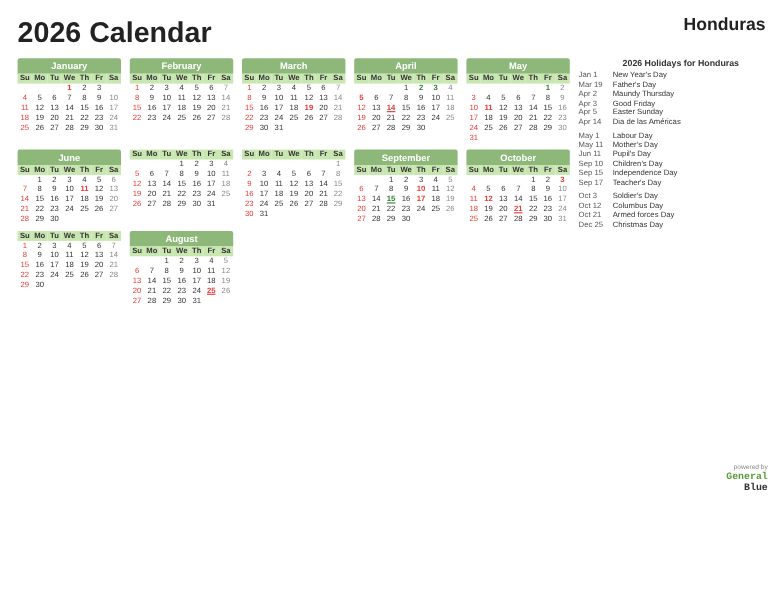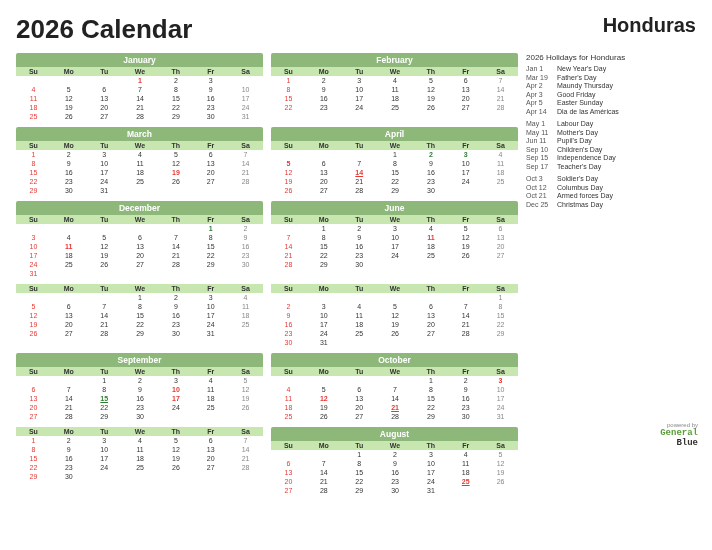--- a/index.html
+++ b/index.html
@@ -21,32 +21,32 @@
       justify-content: space-between;
       align-items: flex-start;
       margin-bottom: 8px;
     }
     .main-title {
       font-size: 26px;
       font-weight: bold;
       color: #222;
     }
     .country-title {
-      font-size: 20px;
+      font-size: 16px;
       font-weight: bold;
       color: #222;
       text-align: left;
     }
     .calendars-and-holidays {
       display: flex;
       gap: 8px;
     }
     .calendars-grid {
       display: grid;
-      grid-template-columns: repeat(2, 1fr);
+      grid-template-columns: repeat(5, 1fr);
       grid-template-rows: repeat(4, auto);
       gap: 6px 8px;
       flex: 1;
     }
     .month-block {
       min-width: 0;
     }
     .month-header {
       background: #8db87a;
       color: #fff;
@@ -80,23 +80,24 @@
     .month-table td.holiday { color: #e53935; font-weight: bold; }
     .month-table td.holiday-green { color: #2e7d32; font-weight: bold; }
     .month-table td.underline { text-decoration: underline; }
     .holidays-panel {
       width: 170px;
       flex-shrink: 0;
       font-size: 7px;
     }
     .holidays-title {
       font-size: 8px;
-      font-weight: normal;
+      font-weight: bold;
       color: #333;
       margin-bottom: 3px;
+      margin-left: 40px;
     }
     .holiday-item {
       display: flex;
       gap: 3px;
       margin-bottom: 1.5px;
     }
     .holiday-date {
       color: #555;
       min-width: 28px;
       font-size: 7px;
@@ -372,21 +373,21 @@
                 <td>28</td>
                 <td>29</td>
                 <td>30</td>
                 <td></td>
                 <td></td>
               </tr>
             </tbody>
           </table>
         </div>
         <div class="month-block">
-          <div class="month-header">December</div>
+          <div class="month-header">May</div>
           <table class="month-table">
             <thead>
               <tr>
                 <th>Su</th>
                 <th>Mo</th>
                 <th>Tu</th>
                 <th>We</th>
                 <th>Th</th>
                 <th>Fr</th>
                 <th>Sa</th>

